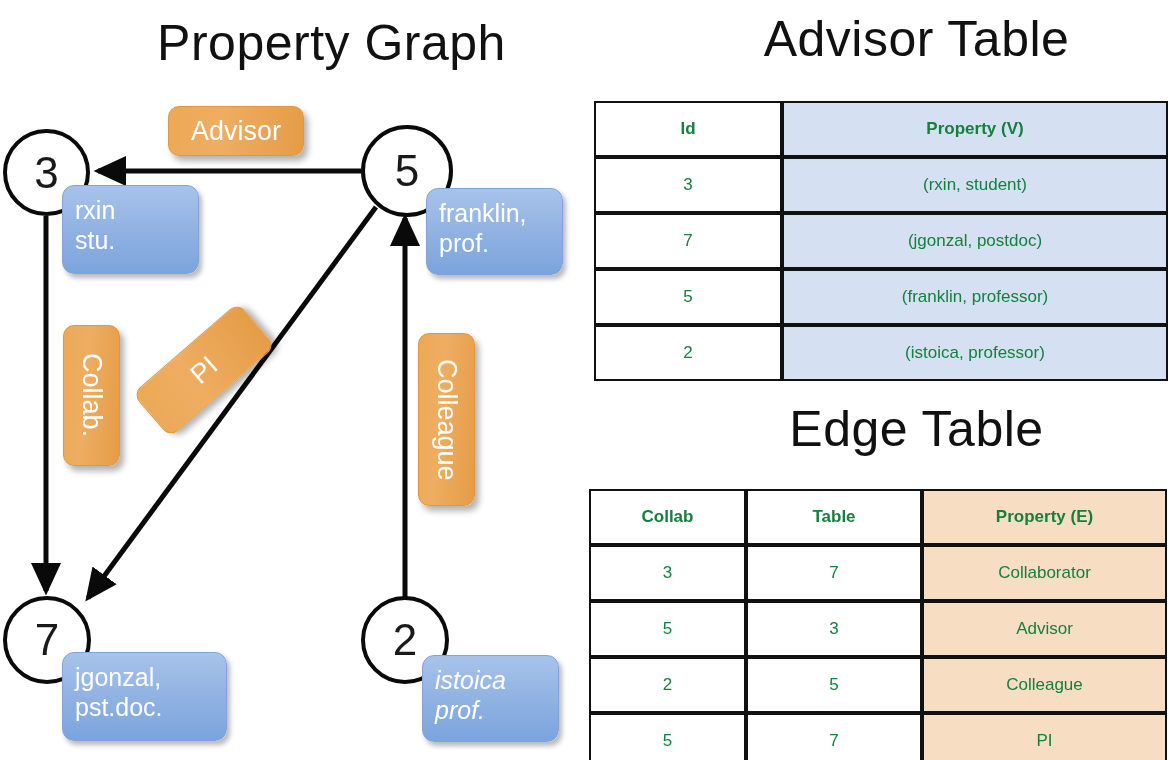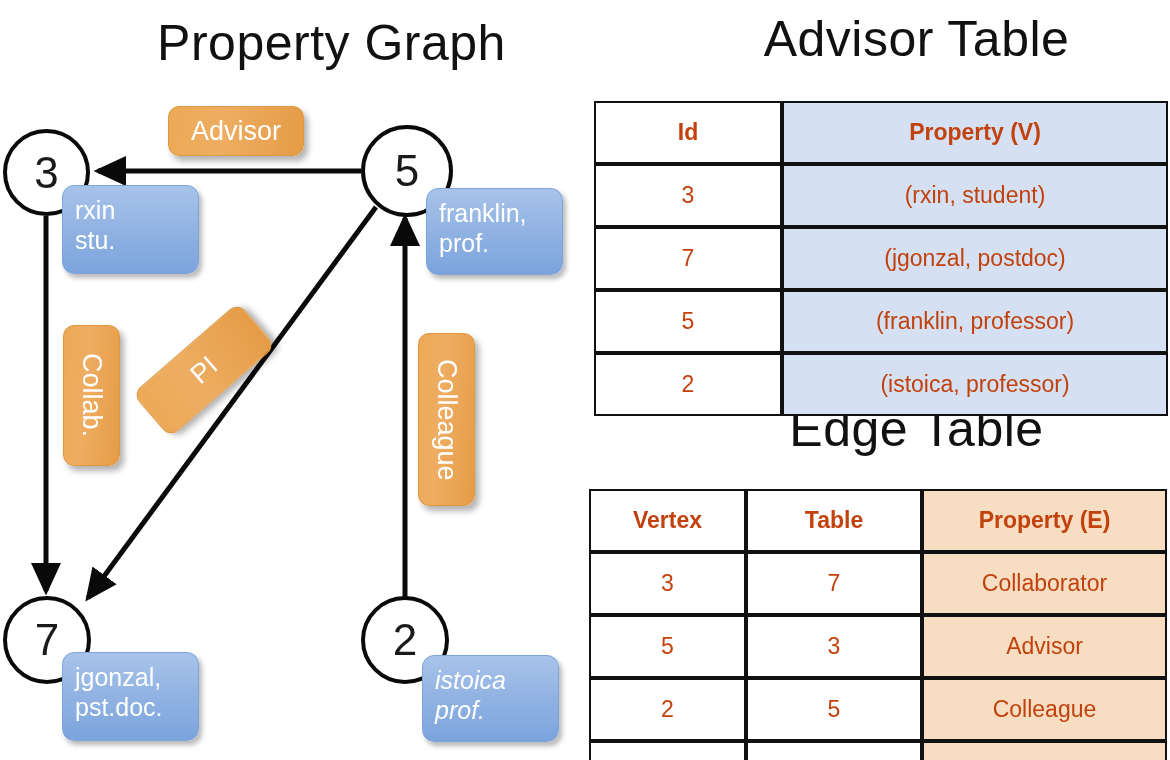--- a/index.html
+++ b/index.html
@@ -96,22 +96,22 @@
   .tbl {
     position: absolute;
     border-collapse: separate;
     border-spacing: 0;
     table-layout: fixed;
   }
   .tbl td, .tbl th {
     border: 2px solid #111111;
     text-align: center;
     font-weight: 400;
-    font-size: 23px;
-    color: #c2410c;
+    font-size: 17px;
+    color: #15803d;
     padding: 16px;
     box-sizing: border-box;
   }
   .tbl th { font-weight: bold; }
 
   #vertex-table { left: 594px; top: 101px; width: 574px; }
   #vertex-table th, #vertex-table td { height: 54px; }
   #vertex-table .c-id   { width: 188px; background: #ffffff; }
   #vertex-table .c-prop { width: 386px; background: #d5e0f2; }
 
@@ -156,21 +156,21 @@
     <span>7</span>
   </div>
   <div class="node" style="left:361px; top:596px; width:88px; height:88px;">
     <span>2</span>
   </div>
 
   <div class="vprop" style="left:62px; top:185px; width:137px; height:89px;">rxin
 stu.</div>
   <div class="vprop" style="left:426px; top:188px; width:137px; height:87px;">franklin,
 prof.</div>
-  <div class="vprop" style="left:62px; top:652px; width:137px; height:89px;">jgonzal,
+  <div class="vprop" style="left:62px; top:652px; width:165px; height:89px;">jgonzal,
 pst.doc.</div>
   <div class="vprop" style="left:422px; top:655px; width:137px; height:87px;font-style:italic;">istoica
 prof.</div>
 
   <div class="eprop" style="left:168px; top:106px; width:136px; height:50px;">Advisor</div>
 
   <div class="eprop vertical" style="left:63px; top:325px; width:57px; height:141px;">Collab.</div>
 
   <div class="eprop rot" style="left:134px; top:341px; width:140px; height:58px;">PI</div>
 
@@ -200,21 +200,21 @@
     <tr>
       <td class="c-id">2</td>
       <td class="c-prop">(istoica, professor)</td>
     </tr>
   </tbody>
 </table>
 
 <table class="tbl" id="edge-table">
   <thead>
     <tr>
-      <th class="c-src">Vertex</th>
+      <th class="c-src">Collab</th>
       <th class="c-dst">Table</th>
       <th class="c-ep">Property (E)</th>
     </tr>
   </thead>
   <tbody>
     <tr>
       <td class="c-src">3</td>
       <td class="c-dst">7</td>
       <td class="c-ep">Collaborator</td>
     </tr>

